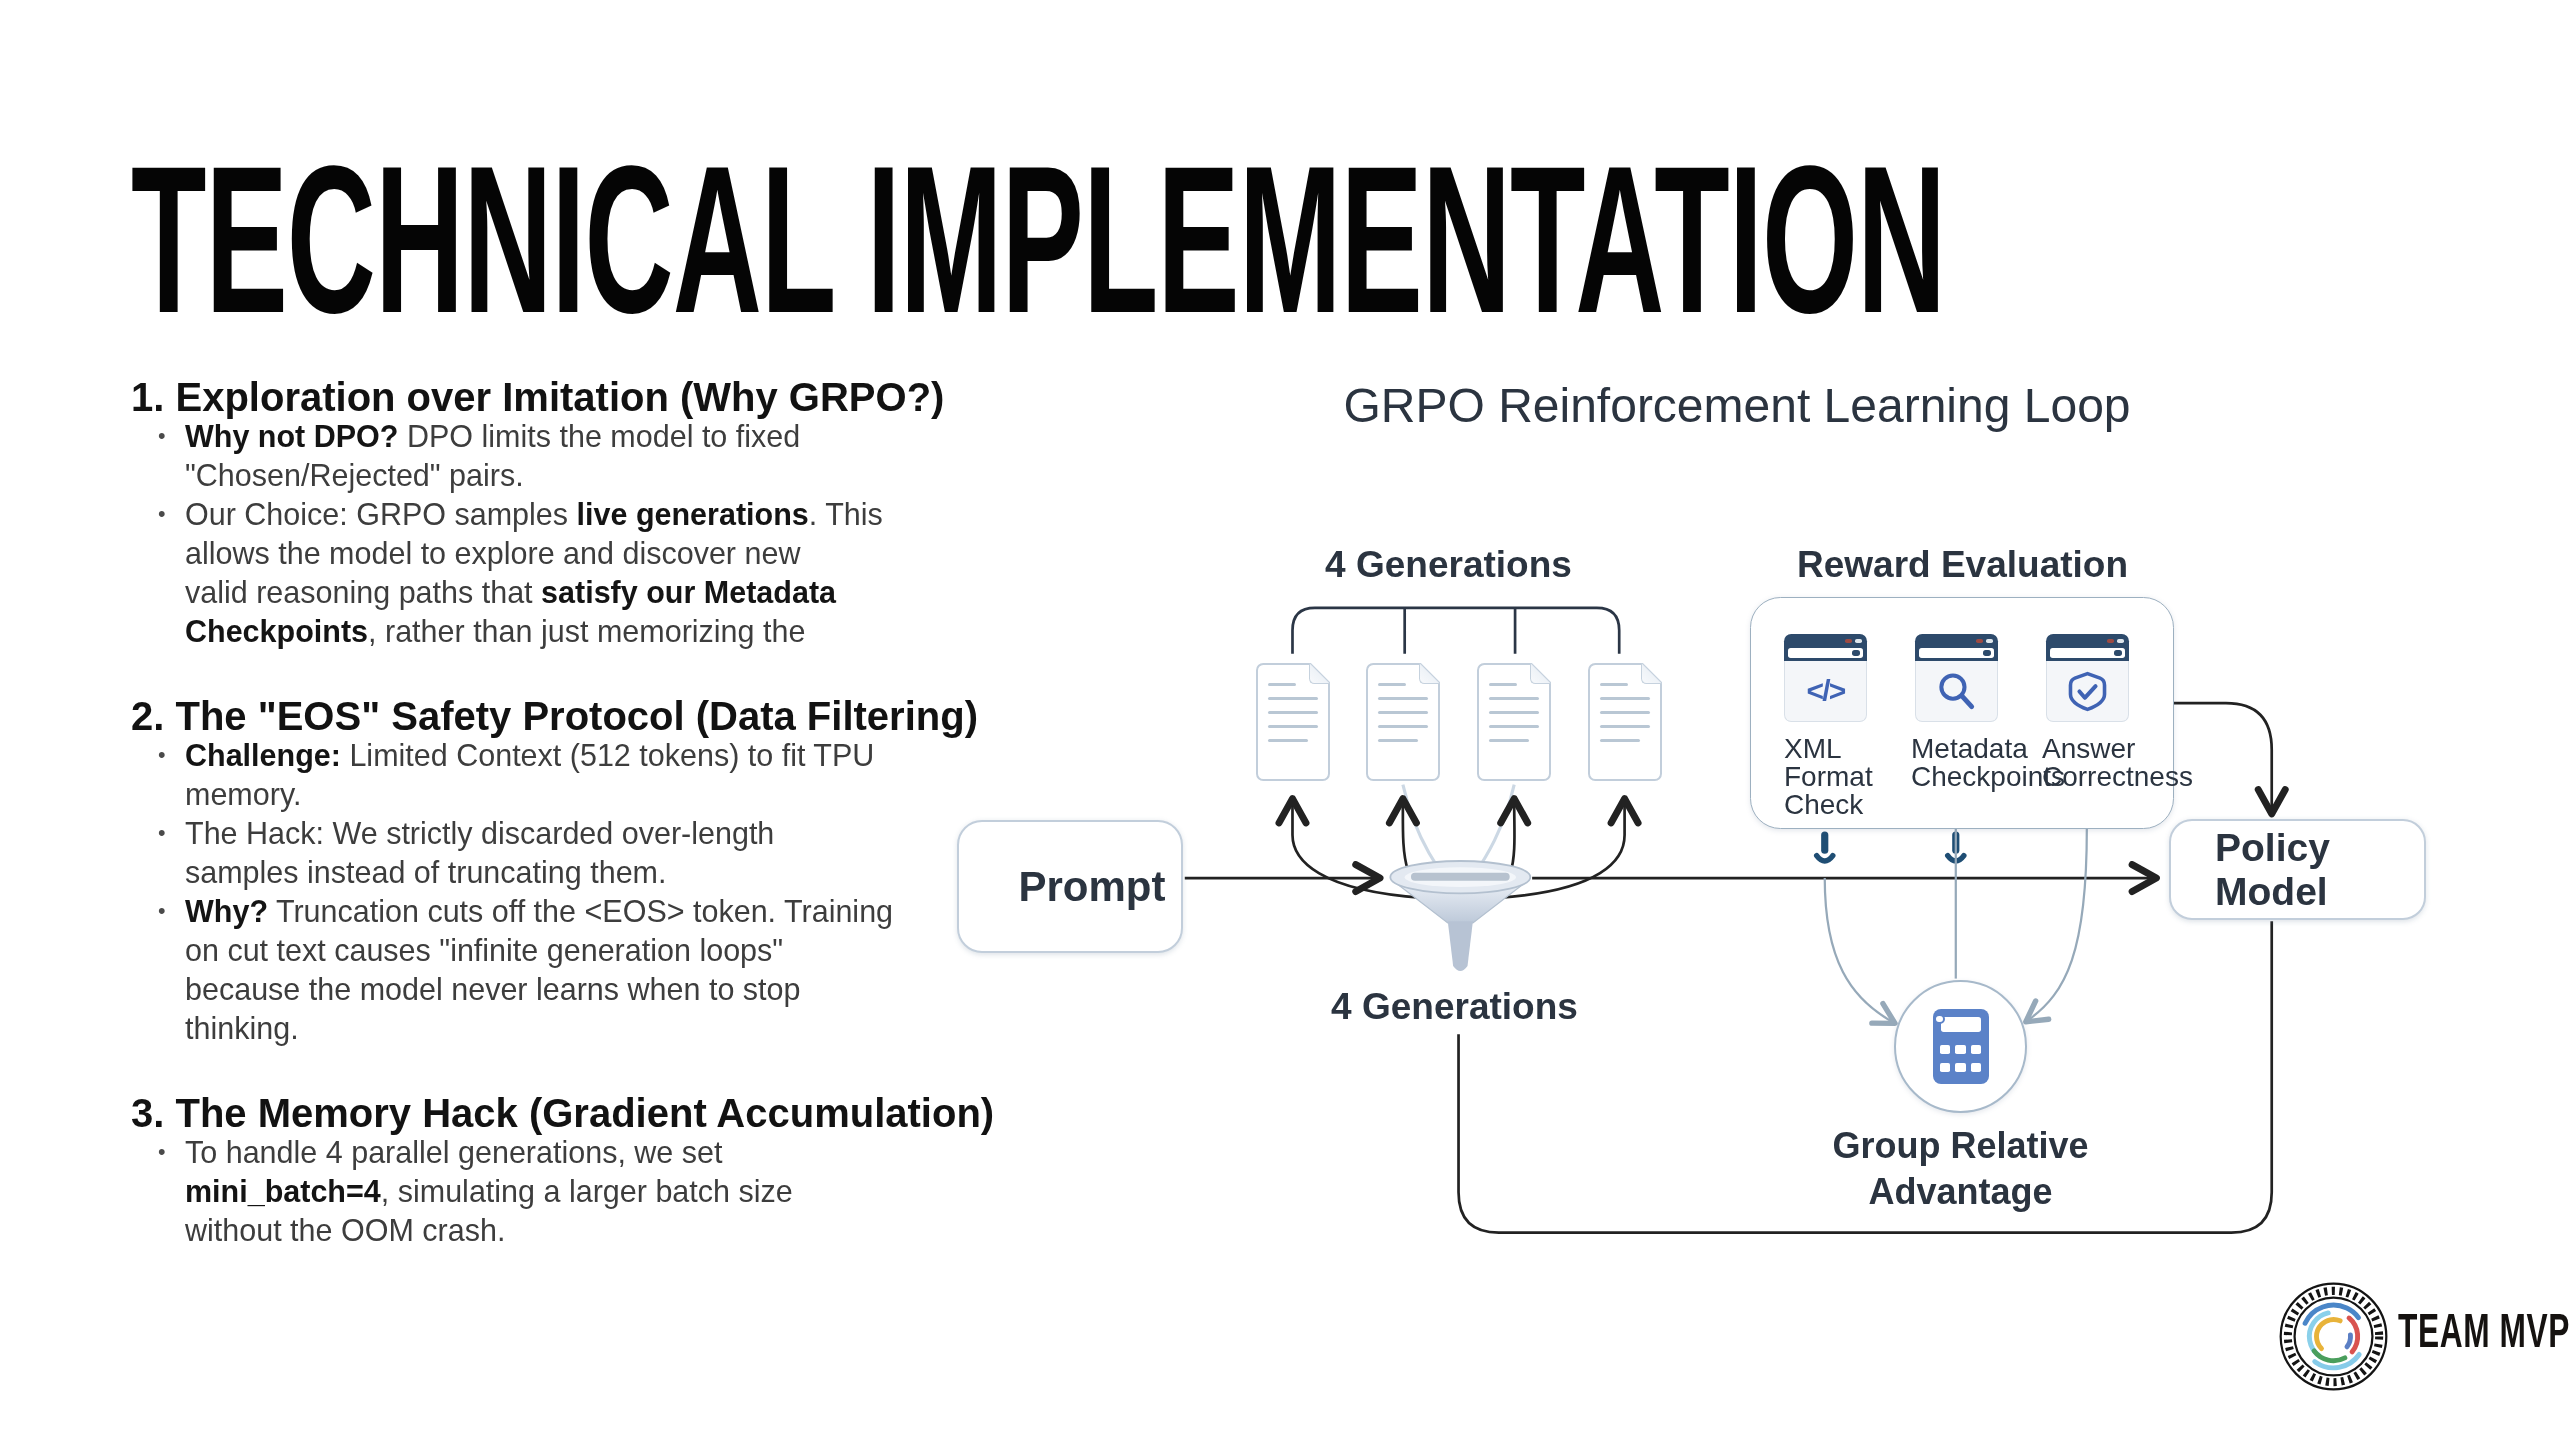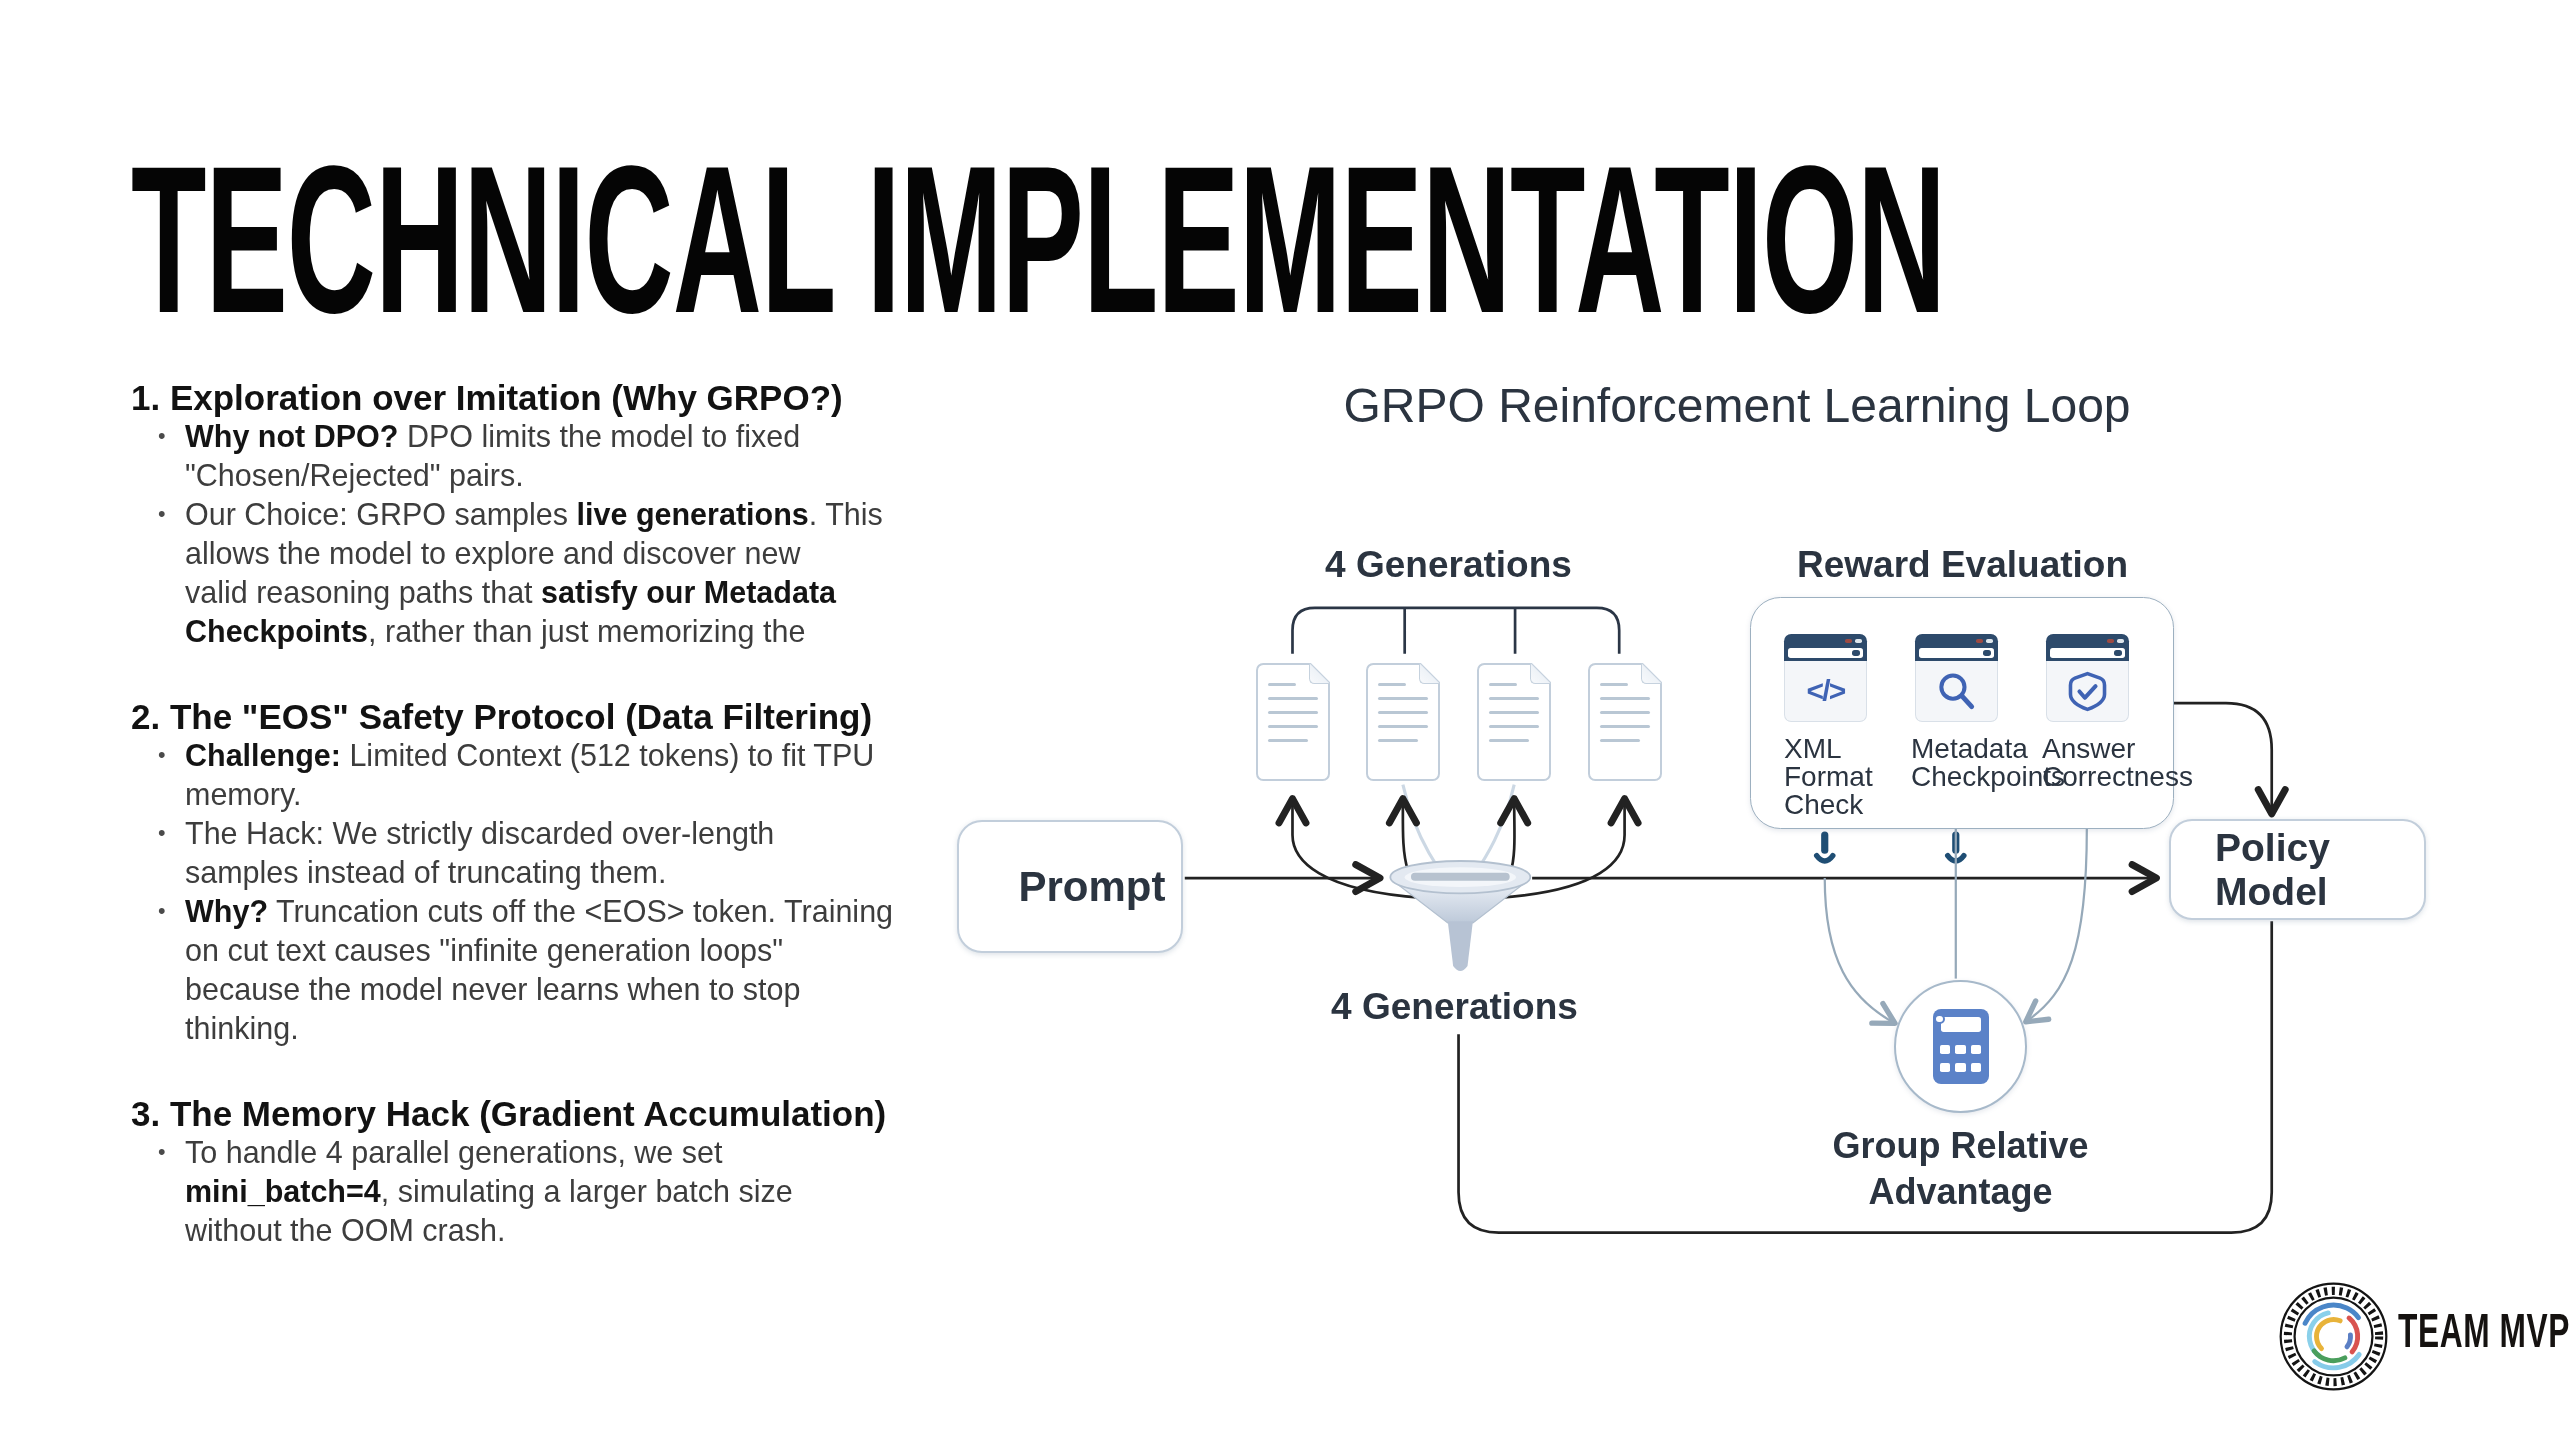--- a/index.html
+++ b/index.html
@@ -15,21 +15,21 @@
   .slide-title{
     position:absolute;left:131px;top:135px;
     font-size:206px;font-weight:bold;color:#050505;line-height:1.0;
     letter-spacing:-1.8px;white-space:nowrap;
     transform:scale(0.60,1.02);transform-origin:left top;
   }
 
   
   .left-col{position:absolute;left:131px;top:378px;width:898px;color:#3a3a3a;}
   .section{margin-bottom:46px;}
-  .sec-heading{font-size:35px;line-height:39px;font-weight:bold;color:#121212;}
+  .sec-heading{font-size:40px;line-height:39px;font-weight:bold;color:#121212;}
   .bullet{display:flex;align-items:flex-start;}
   .bullet .dot{width:27px;min-width:27px;margin-left:27px;font-size:21.5px;line-height:39px;color:#4a4a4a;}
   .bullet .btext{font-size:30.5px;line-height:39px;color:#3d3d3d;font-weight:400;}
   .bullet .btext b{color:#141414;}
   .bline{white-space:nowrap;}
 
   
   .dg-label{position:absolute;color:var(--slate);text-align:center;}
   .dg-title{left:1257px;top:378px;width:960px;font-size:48px;font-weight:normal;letter-spacing:0px;}
   .lbl-gen-top{left:1269px;top:544px;width:359px;font-size:37px;font-weight:600;}

